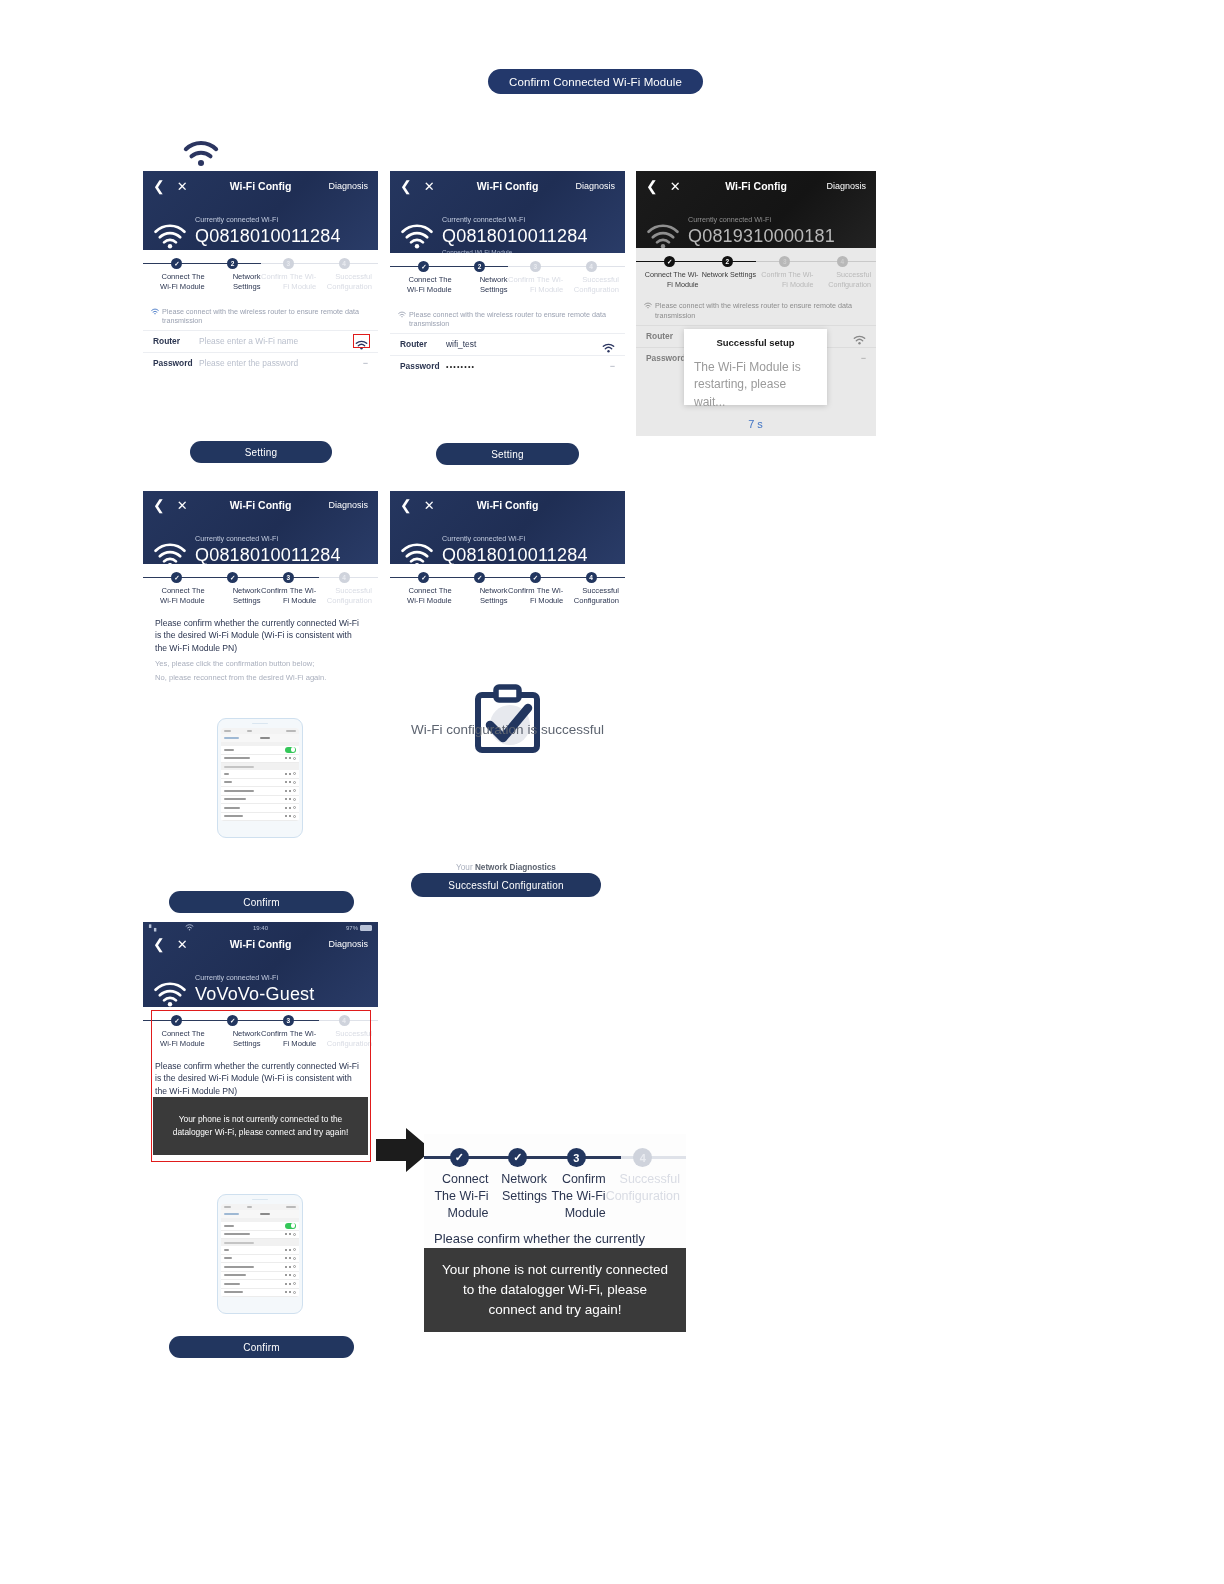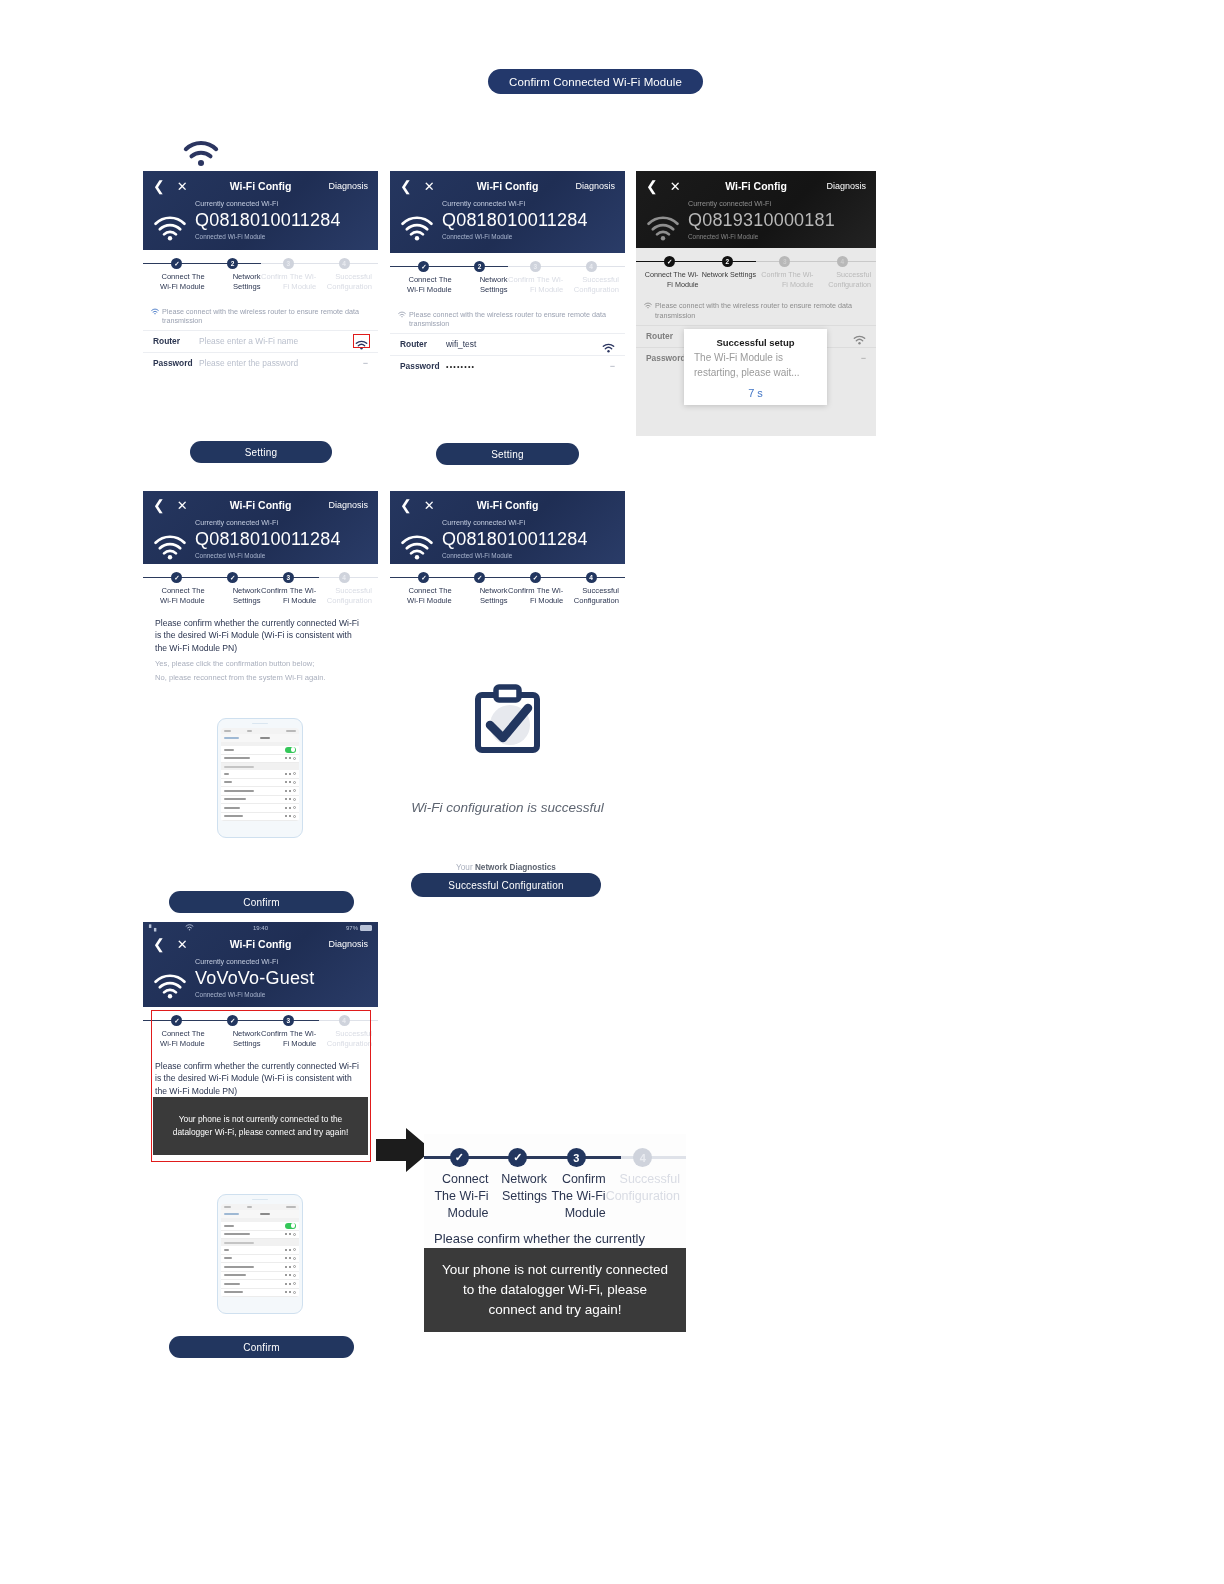--- a/index.html
+++ b/index.html
@@ -48,21 +48,21 @@
   .statusbar .sb-time { position: absolute; left: 0; right: 0; text-align: center; }
   .statusbar .sb-right { margin-left: auto; display:flex; align-items:center; gap:2px; }
   .sb-batt { width: 12px; height: 6px; border: 0.7px solid #b9c3d8; border-radius: 1px; background: #b9c3d8; }
 
   .navrow { display: flex; align-items: center; height: 22px; padding: 0 10px; position: relative; }
   .nav-back { font-size: 14px; line-height: 1; color: #fff; font-weight: 300; }
   .nav-close { font-size: 13px; line-height: 1; margin-left: 12px; color: #fff; font-weight: 300; }
   .nav-title { position: absolute; left: 0; right: 0; text-align: center; font-size: 10.5px; font-weight: bold; pointer-events: none; }
   .nav-diag { margin-left: auto; font-size: 9px; }
 
-  .hdr-body { display: flex; align-items: flex-end; padding: 2px 10px 8px 10px; }
+  .hdr-body { display: flex; align-items: center; padding: 2px 10px 8px 10px; margin-top: 16px; }
   .hdr-wifi { width: 34px; height: 26px; flex: none; margin-right: 8px; }
   .hdr-txt { line-height: 1.25; }
   .hdr-l1 { font-size: 7.2px; color: #c4cde0; }
   .hdr-l2 { font-size: 18px; letter-spacing: .2px; margin: 1px 0; }
   .hdr-l3 { font-size: 6.4px; color: #aab6cf; }
 
   
   .stepper { position: relative; padding-top: 8px; }
   .step-line { position: absolute; height: 1.6px; background: #dfe2e9; left: 0; right: 0; top: 12.5px; }
   .step-line-done { position: absolute; height: 1.6px; background: #2b3a5c; top: 12.5px; }
@@ -106,21 +106,21 @@
     font-family: "Liberation Sans", sans-serif;
     display: flex; align-items: center; justify-content: center;
     cursor: pointer; letter-spacing: .2px; margin-top: 40px;
   }
   .modal {
     position: absolute; background: #fff;
     box-shadow: 0 1px 6px rgba(0,0,0,.18);
     text-align: center; padding: 8px 10px 10px 10px;
   }
   .modal-title { font-size: 9.5px; font-weight: bold; color: #1b1b1b; }
-  .modal-body { font-size: 10px; color: #9a9a9a; margin-top: 3px; line-height: 1.45; text-align: left; }
+  .modal-body { font-size: 12px; color: #9a9a9a; margin-top: 11px; line-height: 1.45; text-align: left; }
   .modal-count { font-size: 11px; color: #3f73c4; margin-top: 7px; }
 
   
   .confirm-strong { font-size: 8.6px; line-height: 1.5; color: #2b3550; padding: 4px 12px 0 12px; }
   .confirm-weak { font-size: 7.6px; line-height: 1.45; color: #a9afbd; padding: 3px 12px 0 12px; }
 
   
   .mini-phone {
     position: absolute;
     border: 1.6px solid #cfe0ef; border-radius: 9px;
@@ -141,22 +141,22 @@
   .mp-row .right i { width: 2.4px; height: 2.4px; background:#9a9a9a; }
   .mp-row .right .circ { width:3.4px;height:3.4px;border-radius:50%;border:.7px solid #9a9a9a;background:transparent; }
   .mp-toggle { width: 11px; height: 6px; border-radius: 3px; background:#34c759; position: relative; margin-left:auto; }
   .mp-toggle::after { content:""; position:absolute; right:.6px; top:.6px; width:4.8px;height:4.8px;border-radius:50%;background:#fff; }
   .mp-section { height: 7px; background:#f1f1f1; display:flex; align-items:center; padding:0 3px; }
   .mp-section i { height:2px; width: 30px; background:#c4c4c4; border-radius:1px; }
 
   
   #success-icon { left: 470px; top: 683px; width: 75px; height: 78px; }
   #success-caption {
-    left: 340px; top: 800px; width: 335px; text-align: center;
-    font-size: 13.5px; color: #5d6470; font-style: italic;
+    left: 340px; top: 722px; width: 335px; text-align: center;
+    font-size: 13.5px; color: #5d6470;
   }
   #success-btn { left: 411px; top: 833px; width: 190px; height: 24px; }
   #view-diag {
     left: 390px; top: 863px; width: 232px; text-align: center; font-size: 8.2px;
   }
   #view-diag .weak { color: #a9afbd; }
   #view-diag .strong { color: #5d6470; font-weight: bold; }
 
   
   .toast {
@@ -507,21 +507,21 @@
         </div>
       <div class="step future">
           <div class="dot pending">4</div>
         <div class="step-label">Successful Configuration</div>
         </div>
     </div>
   </div>
 
   <div class="confirm-strong" style="margin-top:6px;">Please confirm whether the currently connected Wi-Fi is the desired Wi-Fi Module (Wi-Fi is consistent with the Wi-Fi Module PN)</div>
   <div class="confirm-weak">Yes, please click the confirmation button below;</div>
-  <div class="confirm-weak">No, please reconnect from the system Wi-Fi again.</div>
+  <div class="confirm-weak">No, please reconnect from the desired Wi-Fi again.</div>
 
   <div class="mini-phone" style="left:74px; top:227px; width:86px; height:120px;">
     <div class="mp-notch">
         <span></span>
       </div>
     <div class="mp-body">
       <div class="mp-status">
           <i style="width:7px"></i>
           <i style="width:5px;margin-left:14px"></i>
           <i style="width:10px;margin-left:auto"></i>

